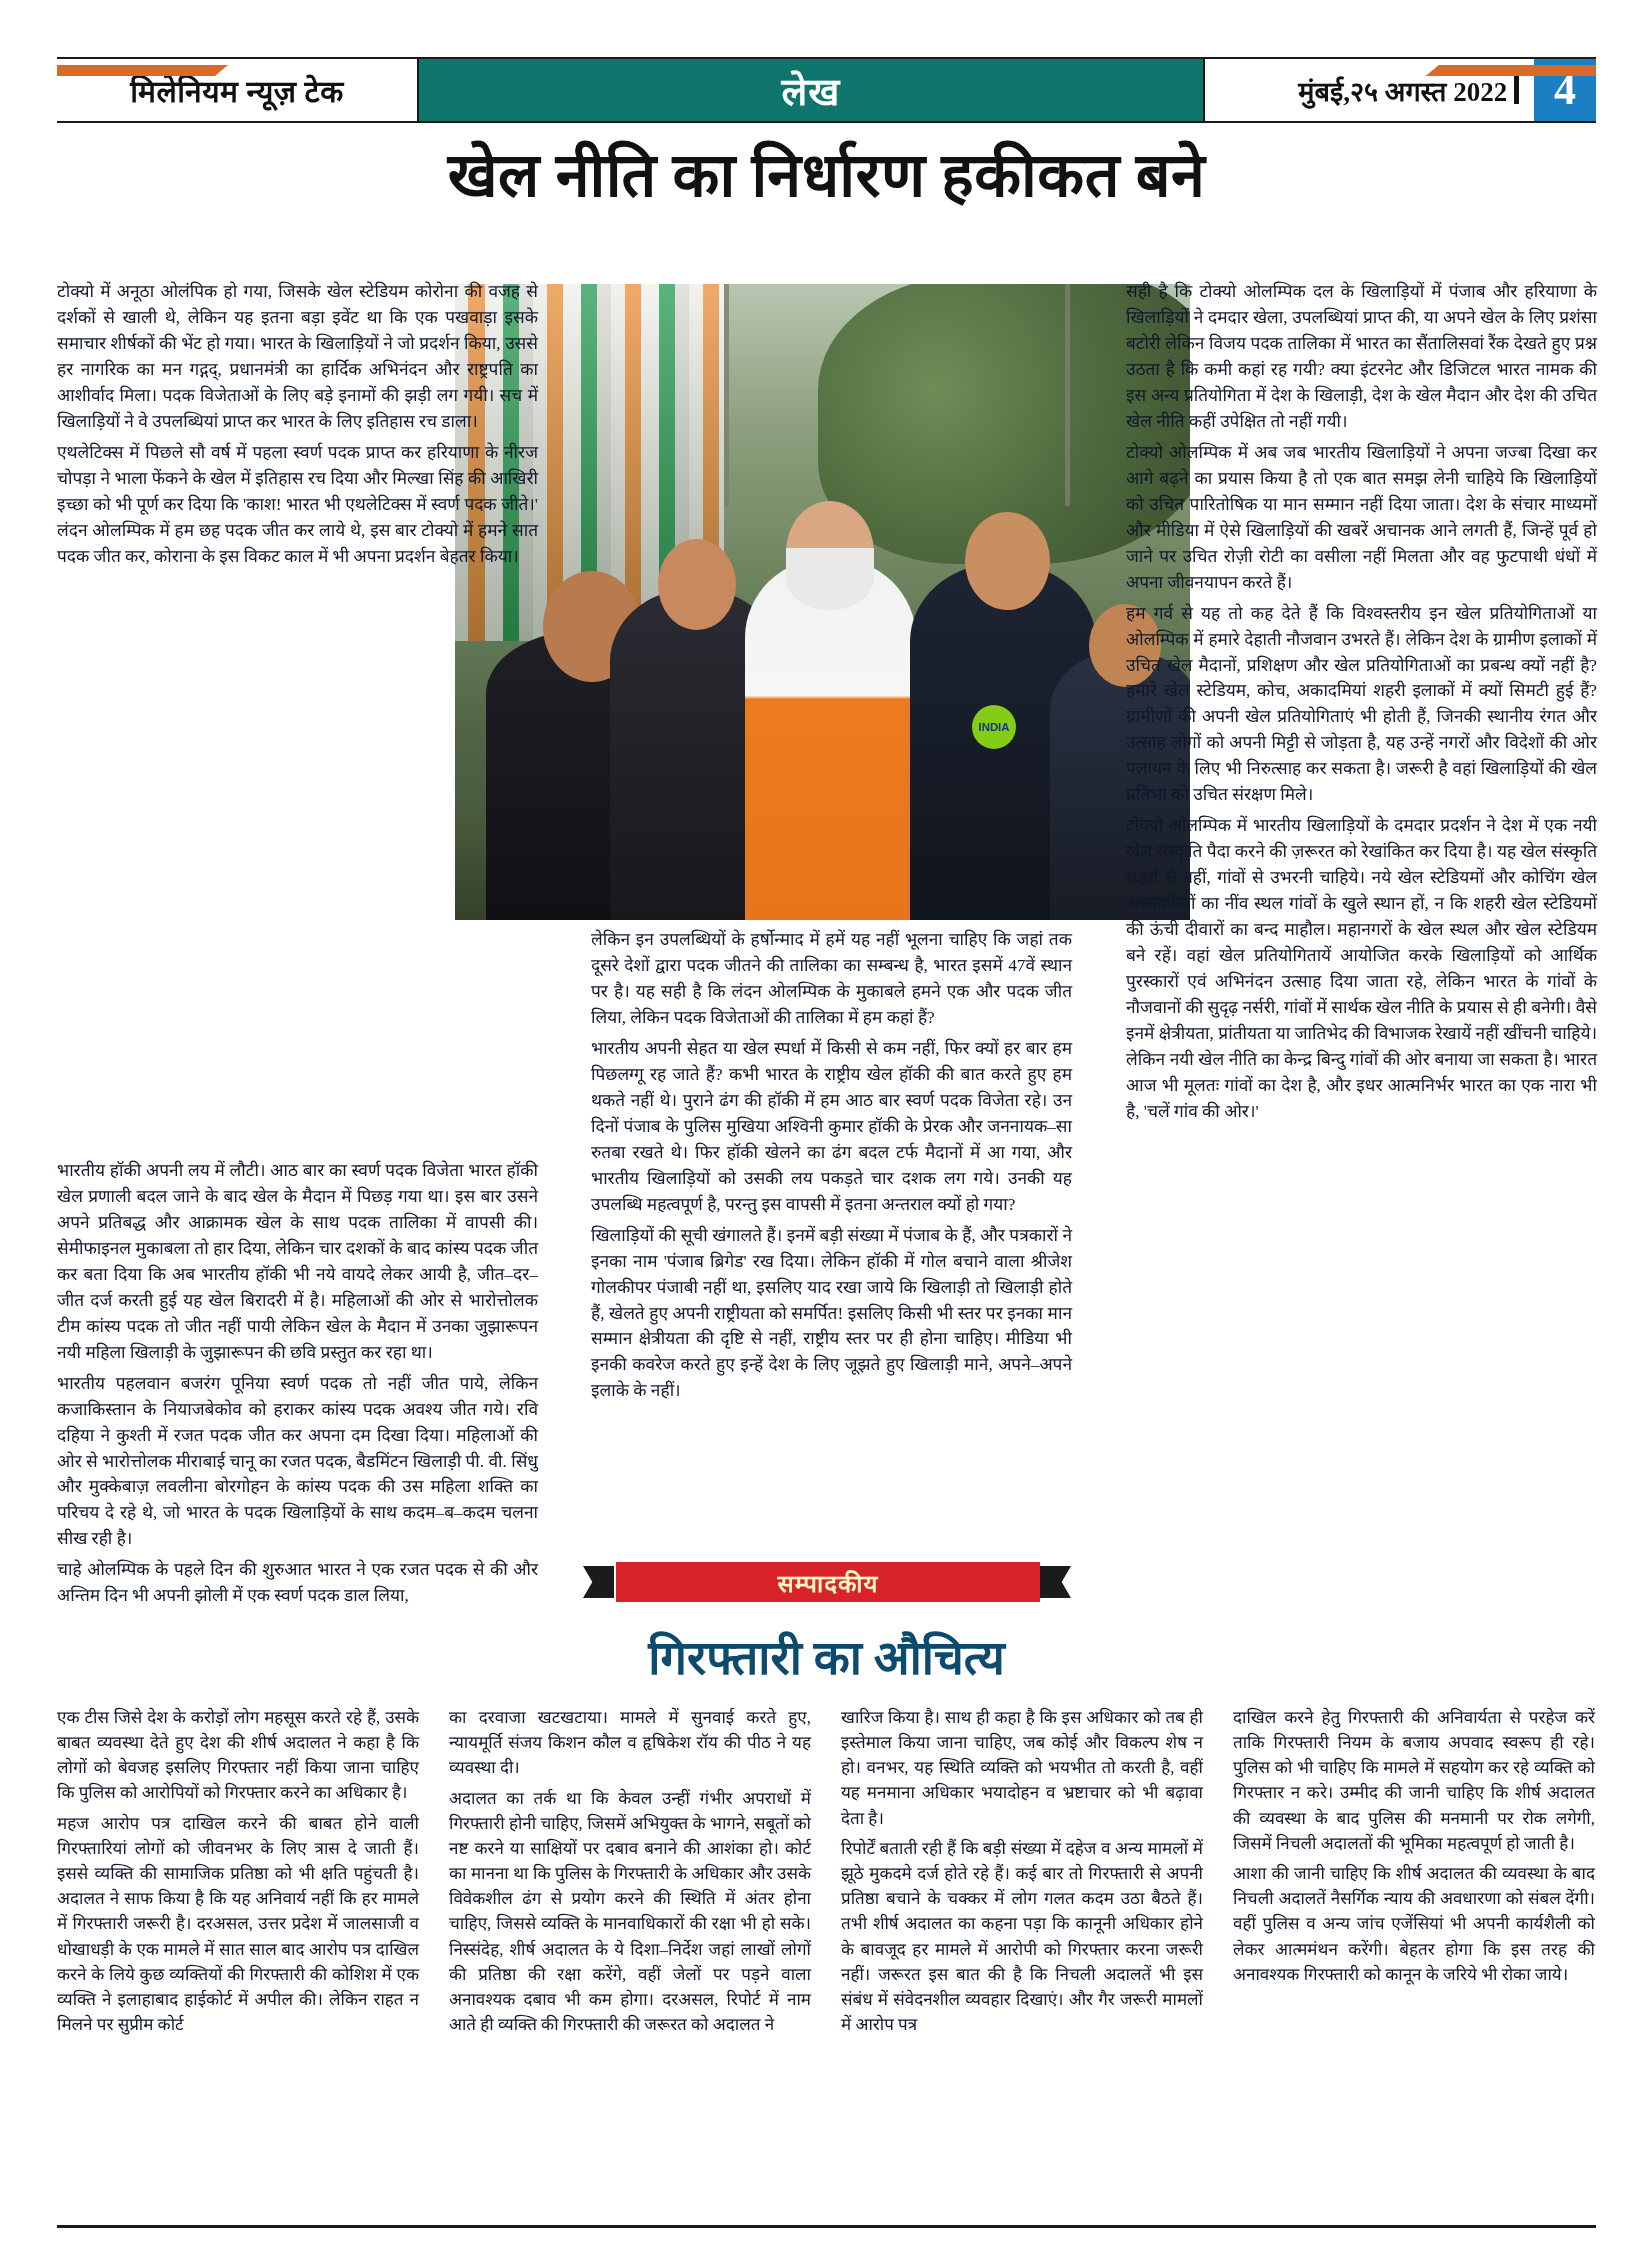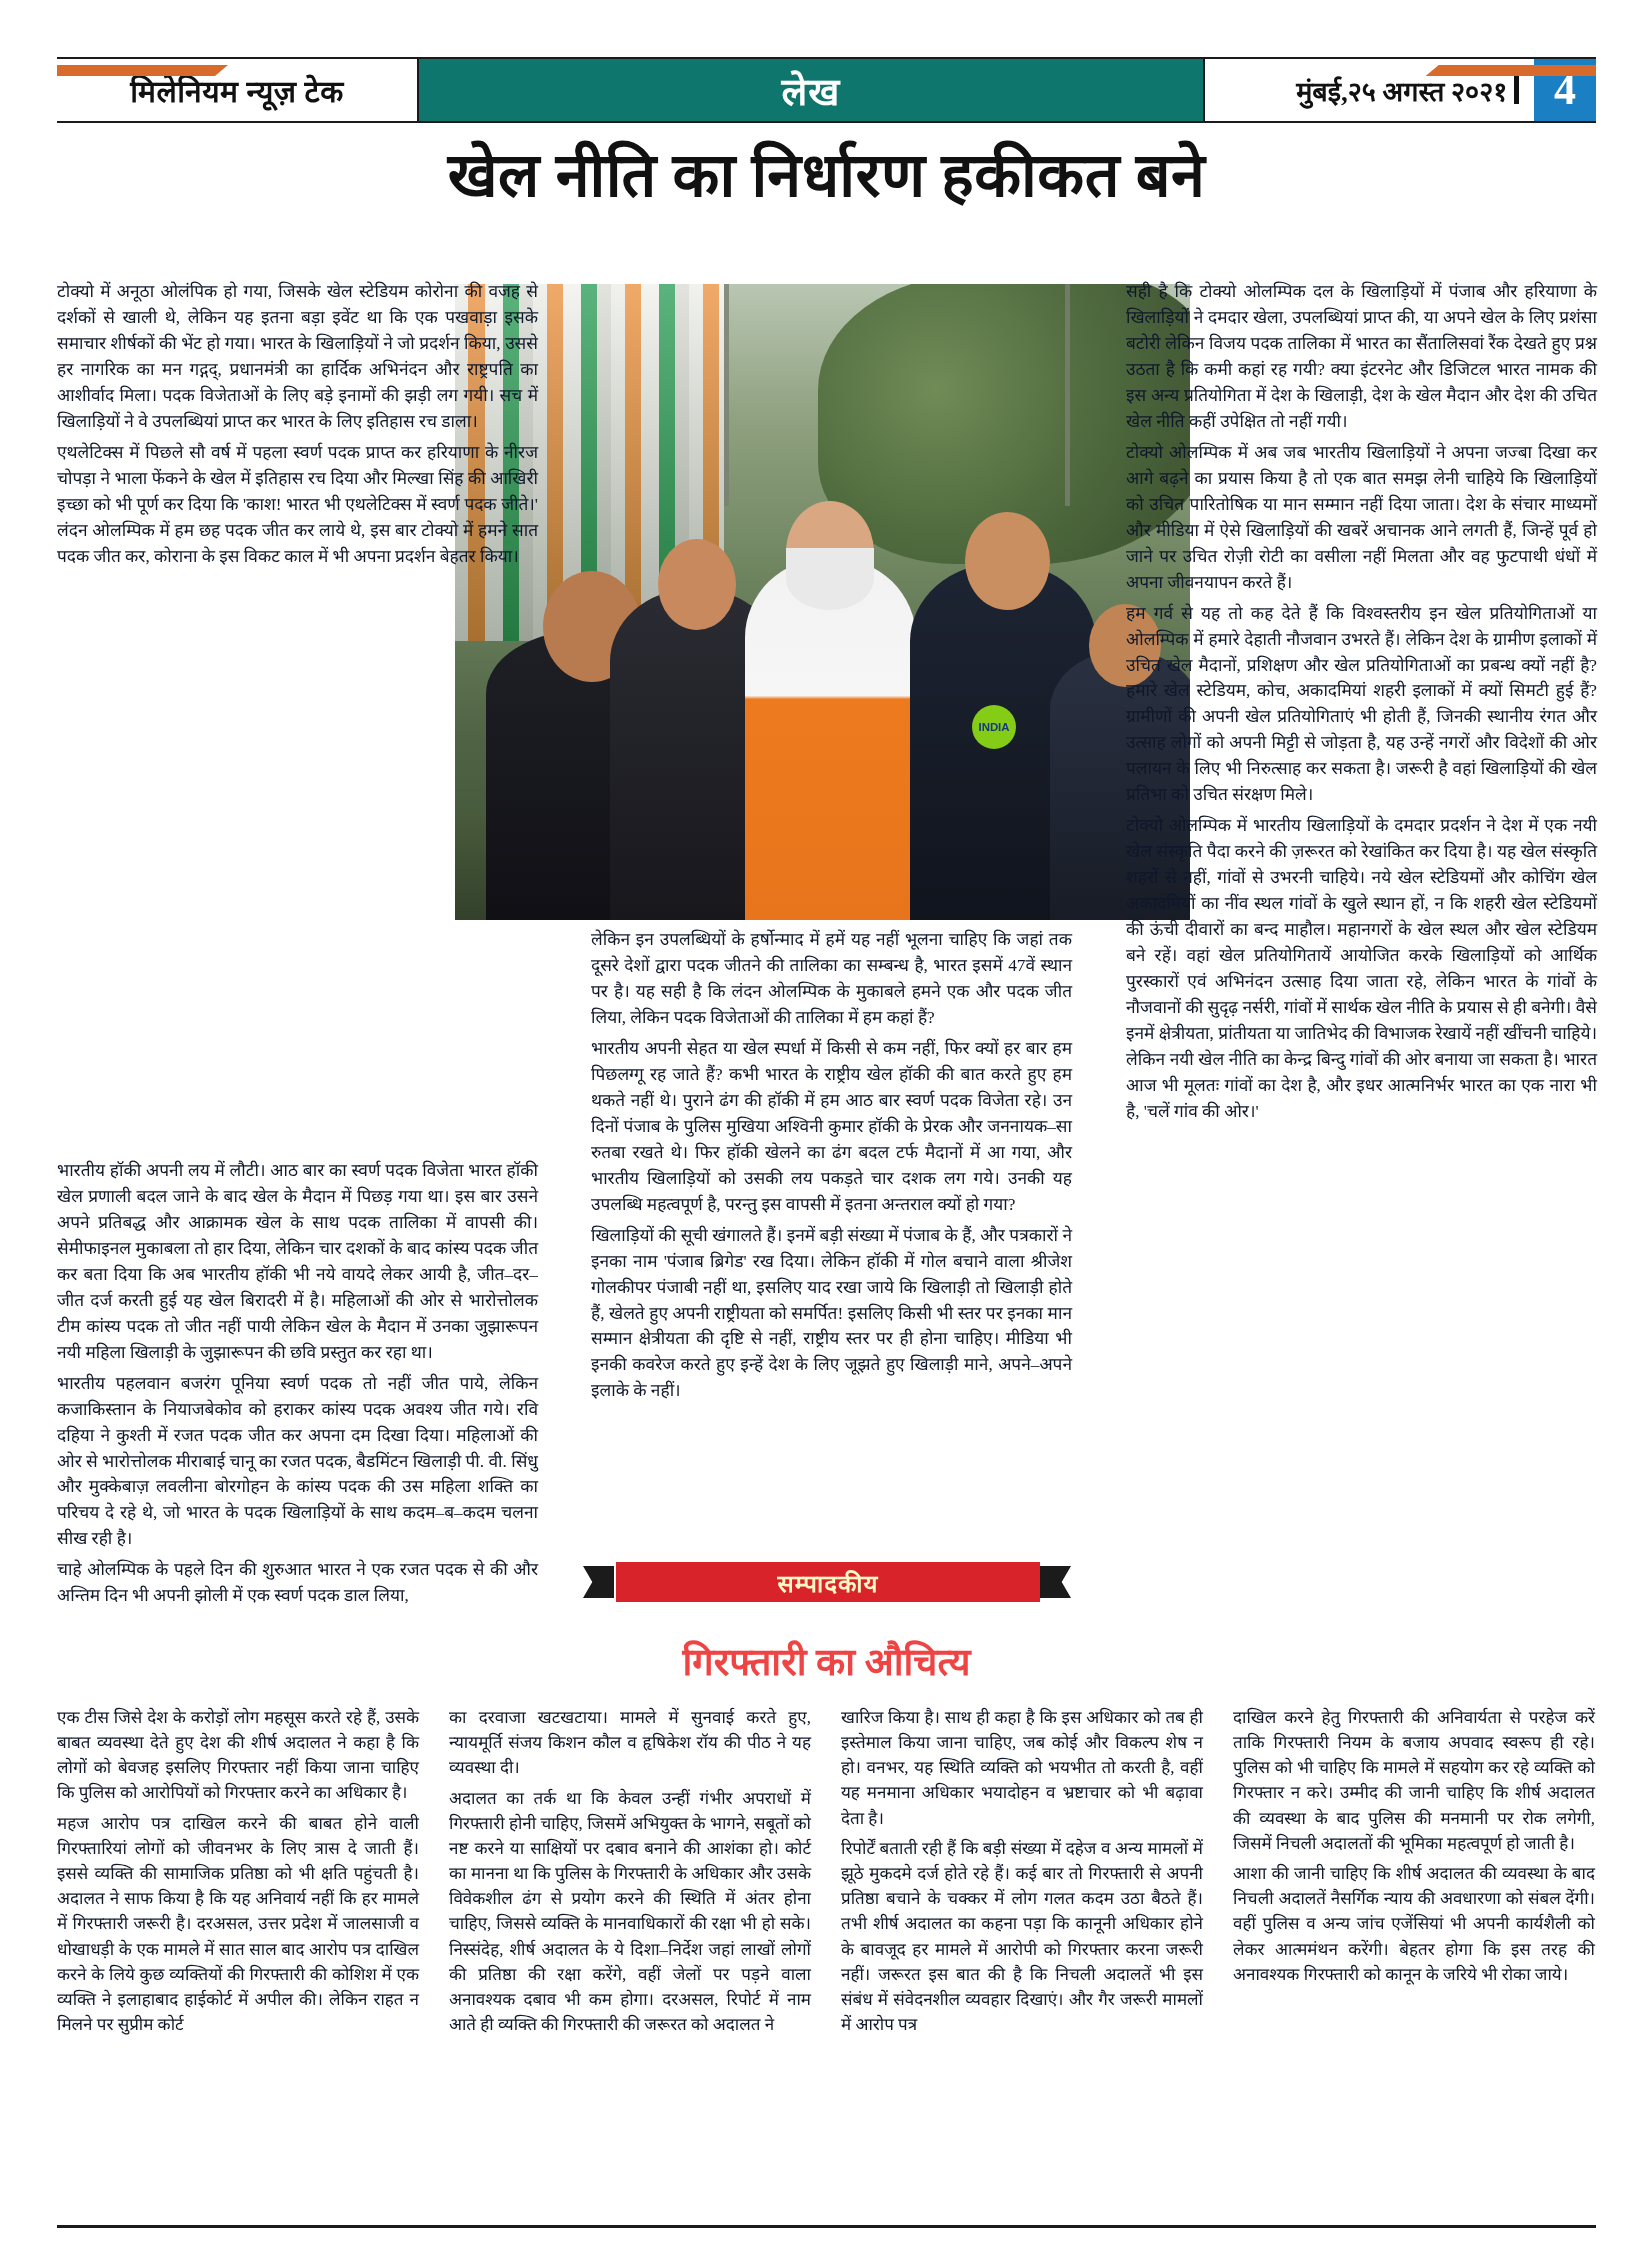--- a/index.html
+++ b/index.html
@@ -265,23 +265,22 @@
   .edit-rule-right { left: 1425px; width: 171px; clip-path: polygon(8% 0, 100% 0, 100% 100%, 0 100%); }
 
   .edit-title {
     position: absolute;
     left: 57px;
     top: 1624px;
     width: 1539px;
     text-align: center;
     font-family: "Liberation Serif", serif;
     font-weight: bold;
-    font-size: 38px;
-    color: #ef4444;
-    margin-top: 10px;
+    font-size: 47px;
+    color: #0c4a6e;
   }
 
   
   .art2 {
     position: absolute;
     left: 57px;
     top: 1697px;
     width: 1539px;
     height: 517px;
   }
@@ -307,21 +306,21 @@
 <div class="page">
 
   <div class="masthead">
     <div class="masthead-left">
       <div class="brand">मिलेनियम न्यूज़ टेक</div>
     </div>
     <div class="masthead-center">
       <div class="section-title">लेख</div>
     </div>
     <div class="masthead-right">
-      <div class="dateline">मुंबई,२५ अगस्त २०२१</div>
+      <div class="dateline">मुंबई,२५ अगस्त 2022</div>
       <span class="pipe-sep"></span>
     </div>
     <div class="masthead-pageno">
       <div class="pno">4</div>
     </div>
   </div>
 
   <div class="headline">खेल नीति का निर्धारण हकीकत बने</div>
 
   <div class="art1">

